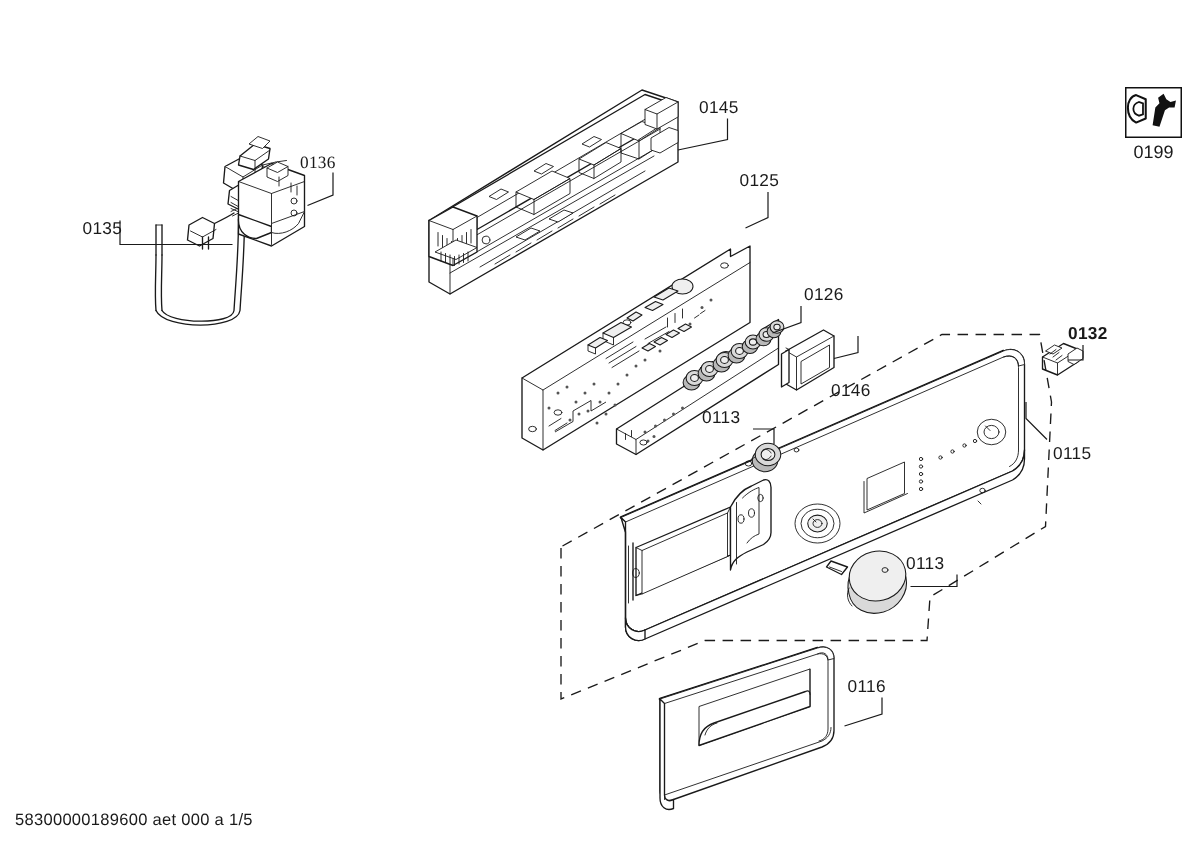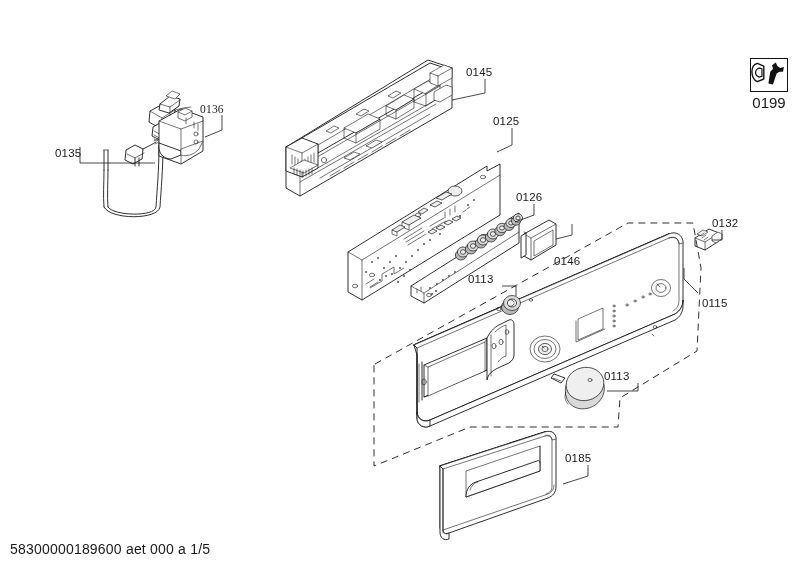--- a/index.html
+++ b/index.html
@@ -2,26 +2,26 @@
 <html><head>
 <meta charset="utf-8">
 <style>
   html,body{margin:0;padding:0;background:#ffffff;}
   body{width:800px;height:566px;position:relative;overflow:hidden;
        font-family:"Liberation Sans", sans-serif;color:#000;}
   #stage{position:absolute;inset:0;width:800px;height:566px;}
   svg#diagram{position:absolute;left:0;top:0;width:800px;height:566px;}
   .lbl{position:absolute;font-size:11.5px;letter-spacing:.2px;color:#1a1a1a;
        white-space:nowrap;font-family:"Liberation Sans", sans-serif;}
-  .footer{position:absolute;left:10px;top:541px;font-size:14px;color:#1a1a1a;
+  .footer{position:absolute;left:10px;top:541px;font-size:11px;color:#1a1a1a;
           letter-spacing:.2px;}
   .svcbox{position:absolute;left:750px;top:58px;width:38px;height:34px;
           border:1.6px solid #111;background:#fff;box-sizing:border-box;}
   .svclabel{position:absolute;left:750px;top:94px;width:38px;text-align:center;
-            font-size:15px;color:#1a1a1a;}
+            font-size:12px;color:#1a1a1a;}
 </style>
 </head>
 <body>
 
 <div id="stage">
 
   <svg id="diagram" viewBox="0 0 800 566">
     <defs>
       <style>
         .ln{fill:none;stroke:#1a1a1a;stroke-width:0.9;stroke-linejoin:round;stroke-linecap:round;}
@@ -397,27 +397,27 @@
       <path class="lead" d="M502 286 L516 286 L516 296"></path>
       <path class="lead" d="M638 383 L638 391 L607 391"></path>
       <path class="lead" d="M588 465 L588 476 L563 484"></path>
     </g>
   </svg>
 
   <div class="lbl" style="left:55px;  top:135px;margin-top:12px;">0135</div>
   <div class="lbl" style="left:200px; top:103px;font-family:Liberation Serif, serif;">0136</div>
   <div class="lbl" style="left:466px; top:66px;">0145</div>
   <div class="lbl" style="left:493px; top:115px;">0125</div>
-  <div class="lbl" style="left:516px; top:191px;">0126</div>
+  <div class="lbl" style="left:536px; top:191px;">0126</div>
   <div class="lbl" style="left:554px; top:211px;margin-top:44px;">0146</div>
-  <div class="lbl" style="left:712px; top:217px;">0132</div>
+  <div class="lbl" style="left:712px; top:217px;font-weight:bold;">0132</div>
   <div class="lbl" style="left:702px; top:297px;">0115</div>
   <div class="lbl" style="left:468px; top:273px;">0113</div>
   <div class="lbl" style="left:604px; top:370px;">0113</div>
-  <div class="lbl" style="left:565px; top:452px;">0185</div>
+  <div class="lbl" style="left:565px; top:452px;">0116</div>
 
   <div class="svcbox">
     <svg viewBox="0 0 38 32" width="34.8" height="30.8">
 
       <path d="M14 7 L7 4 C3 5 1 9 1 13 C1 18 3 22 7 24 L14 21 Z" fill="#ffffff" stroke="#111" stroke-width="1.5" stroke-linejoin="round"></path>
       <path d="M9 9 C6 10 5 12 5 14 C5 16 6 18 9 19 L12 18 L12 10 Z" fill="#ffffff" stroke="#111" stroke-width="1.3"></path>
 
       <path d="M27 3 L23 6 L24 10 L21 13 L19 26 L24 27 L28 15 L31 13 L35 13 L36 8 L32 9 L29 7 Z" fill="#111"></path>
     </svg>
   </div>

